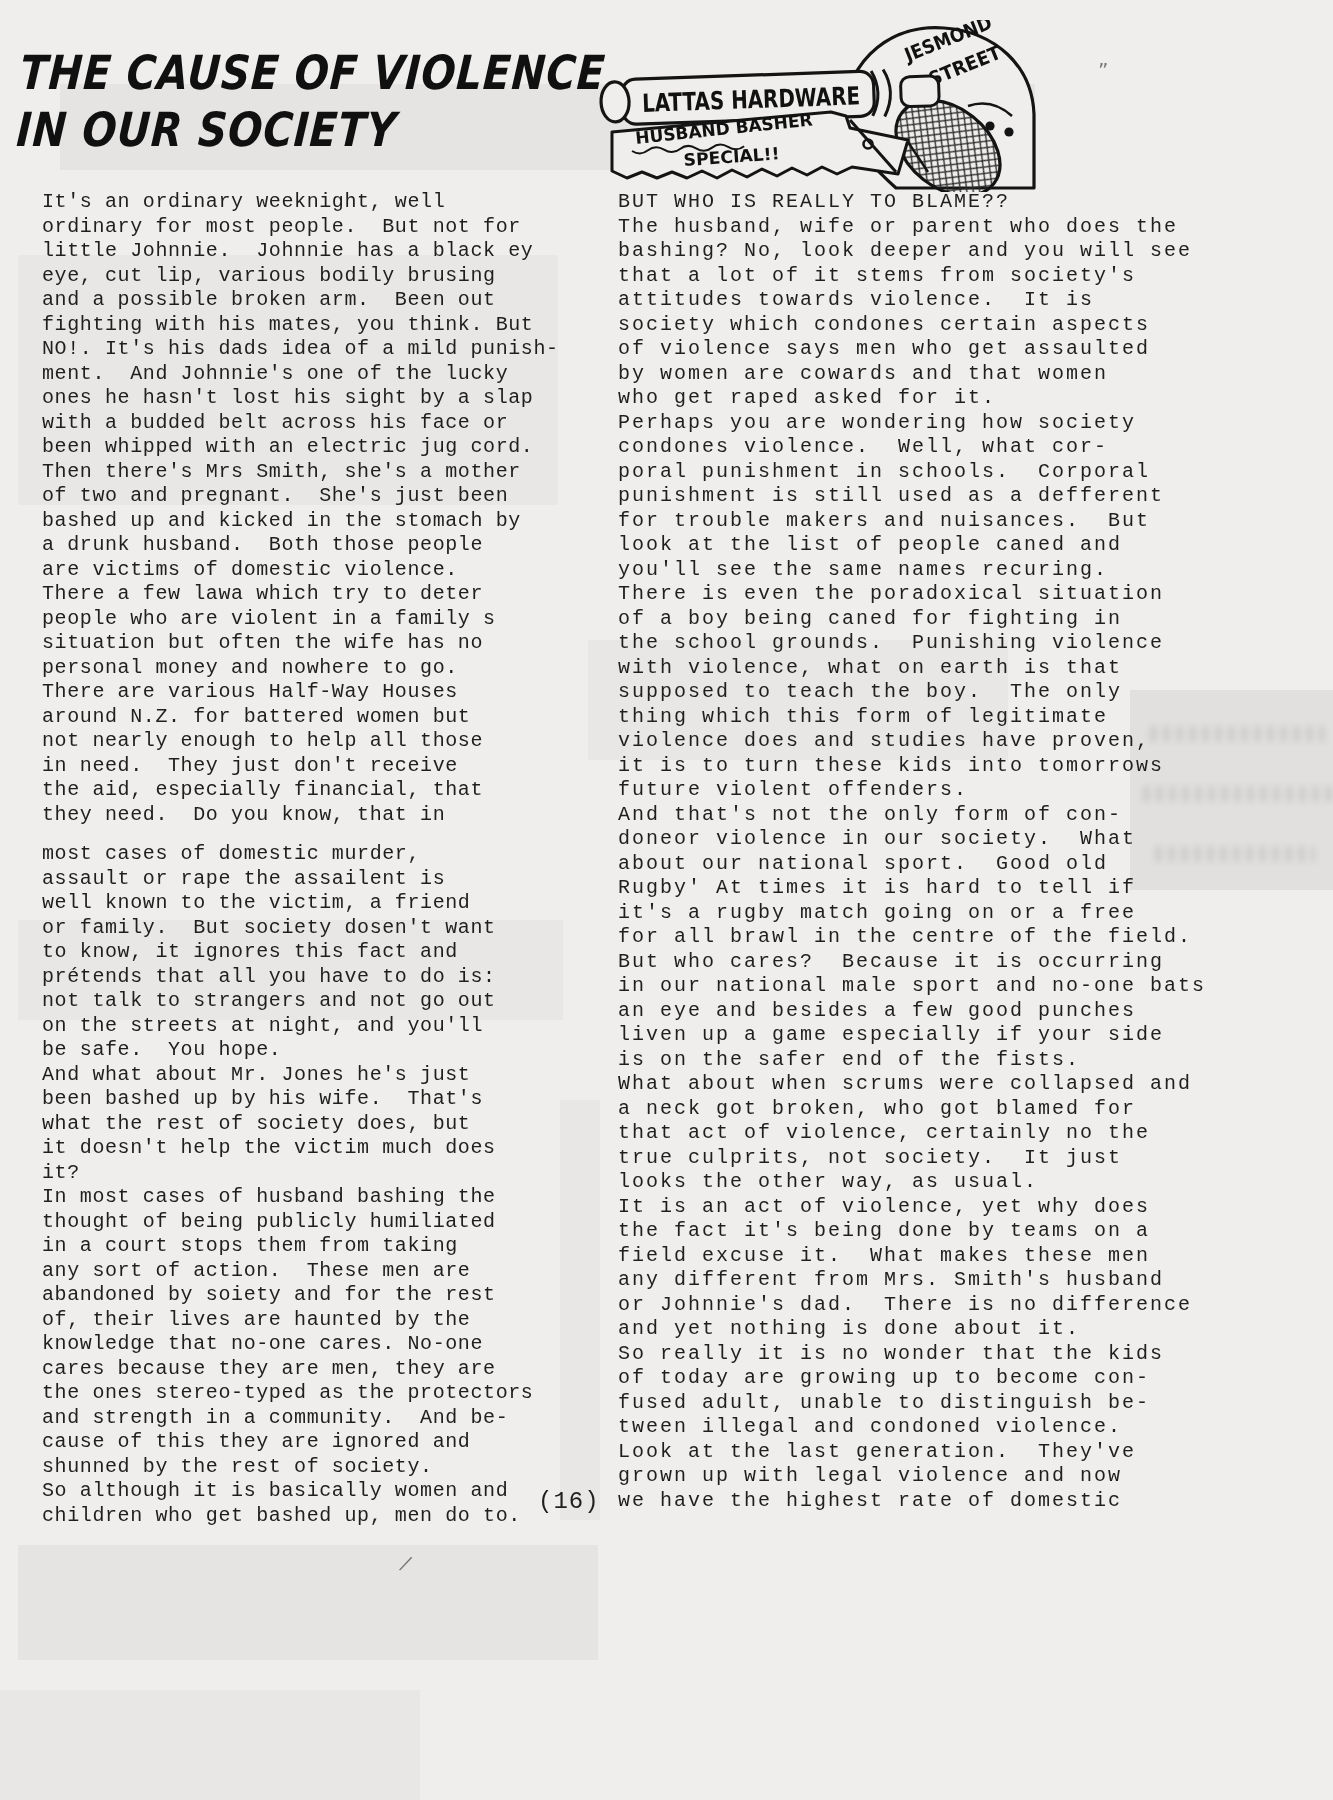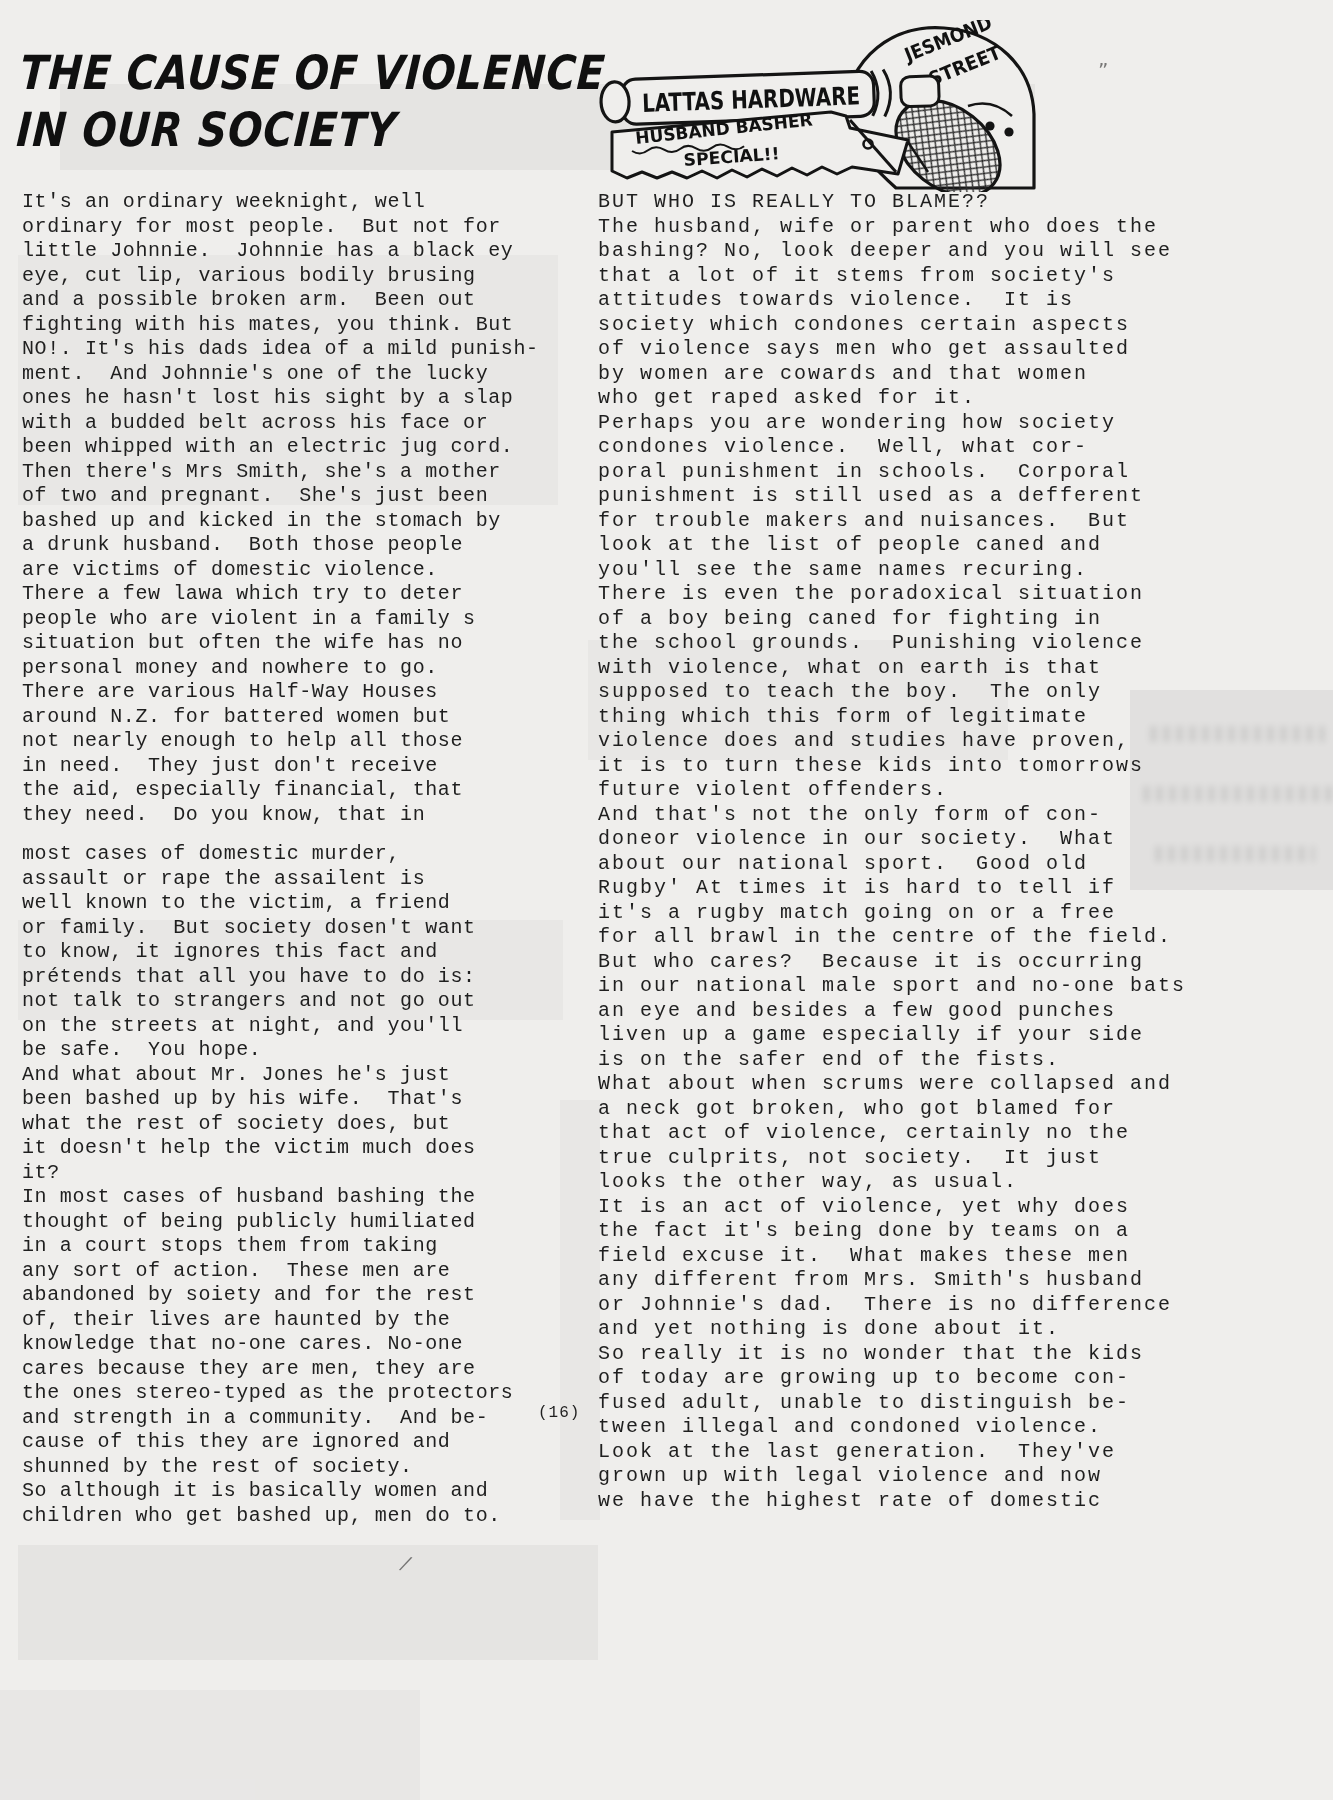--- a/index.html
+++ b/index.html
@@ -21,27 +21,27 @@
   }
   .speck{position:absolute;color:rgba(20,20,20,.55);font-size:20px;font-family:"DejaVu Sans",sans-serif;}
   #title{
     position:absolute;left:22px;top:44px;z-index:2;
     font-family:"DejaVu Sans",sans-serif;
     font-weight:bold;font-style:italic;
     font-size:47px;line-height:57px;color:#101010;
     transform:scaleX(.86) skewX(-4deg);transform-origin:left top;
     letter-spacing:1px;white-space:pre;
   }
-  .col{position:absolute;z-index:2;font-size:20px;line-height:24.5px;white-space:pre;}
+  .col{position:absolute;z-index:2;font-size:20px;line-height:24.5px;white-space:pre;margin-left:20px;}
   #left-col{left:22px;top:190px;width:552px;letter-spacing:.6px;}
   #right-col{left:598px;top:190px;width:730px;letter-spacing:2.0px;}
   .line{height:24.5px;white-space:pre;}
   .line.gap{height:15px;}
   .uword{text-underline-offset:4px;}
-  #page-number{position:absolute;left:538px;top:1404px;z-index:2;font-size:16px;letter-spacing:1px;}
+  #page-number{position:absolute;left:538px;top:1488px;z-index:2;font-size:24px;letter-spacing:1px;}
   #cartoon{position:absolute;left:596px;top:20px;z-index:3;}
   #cartoon text{
     font-family:"DejaVu Sans",sans-serif;font-weight:bold;fill:#111;
   }
 </style>
 </head>
 <body>
 
 <div class="patch" style="left:60px;top:84px;width:975px;height:86px;"></div>
 <div class="patch light" style="left:18px;top:255px;width:540px;height:250px;"></div>

